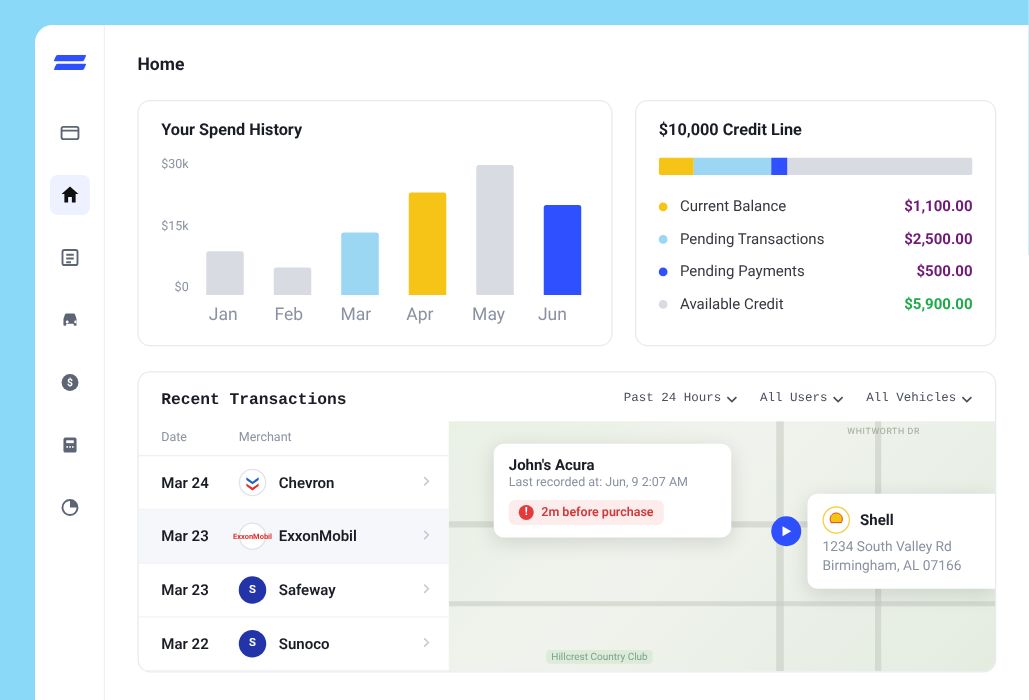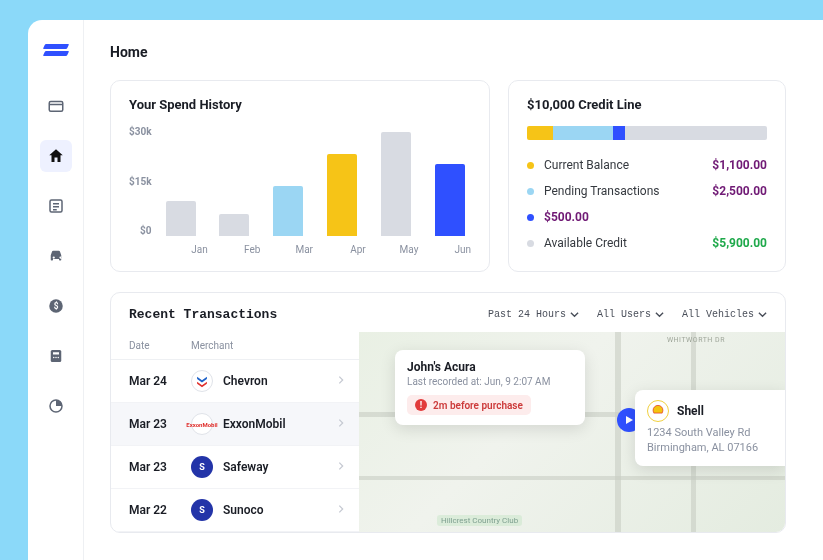--- a/index.html
+++ b/index.html
@@ -56,21 +56,21 @@
   color: #5d6574;
   cursor: pointer;
 }
 .nav-item.active {
   background: #eef1ff;
   color: #111;
 }
 .nav-item svg { width: 18px; height: 18px; }
 .main {
   flex: 1;
-  padding: 24px 37px 0 26px;
+  padding: 24px 26px 0 26px;
   overflow: hidden;
 }
 .page-title {
   font-size: 14px;
   font-weight: 700;
   color: #1a1d25;
   margin-bottom: 20px;
 }
 .cards {
   display: flex;
@@ -87,21 +87,20 @@
 .card-credit { flex: 1; }
 .card-title {
   font-size: 13px;
   font-weight: 700;
   color: #1a1d25;
   margin-bottom: 14px;
 }
 .chart-body {
   display: flex;
   gap: 8px;
-  font-weight: bold;
 }
 .y-axis {
   display: flex;
   flex-direction: column;
   justify-content: space-between;
   height: 110px;
   font-size: 10px;
   color: #8a91a0;
   text-align: right;
 }
@@ -123,22 +122,22 @@
   border-radius: 2px 2px 0 0;
 }
 .x-labels {
   display: flex;
   gap: 12px;
   margin-top: 8px;
   margin-left: 38px;
 }
 .x-labels span {
   flex: 1;
-  text-align: right;
-  font-size: 10px;
+  text-align: left;
+  font-size: 14px;
   color: #8a91a0;
 }
 .credit-bar {
   height: 14px;
   display: flex;
   border-radius: 2px;
   overflow: hidden;
   margin-bottom: 18px;
 }
 .credit-bar div { height: 100%; }
@@ -419,20 +418,21 @@
               <span class="credit-label">Current Balance</span>
               <span class="credit-val">$1,100.00</span>
             </div>
             <div class="credit-row">
               <span class="dot" style="background: rgb(155, 214, 243);"></span>
               <span class="credit-label">Pending Transactions</span>
               <span class="credit-val">$2,500.00</span>
             </div>
             <div class="credit-row">
               <span class="dot" style="background: rgb(47, 80, 255);"></span>
+              <span class="credit-label">Pending Payments</span>
               <span class="credit-val">$500.00</span>
             </div>
             <div class="credit-row">
               <span class="dot" style="background: rgb(216, 219, 226);"></span>
               <span class="credit-label">Available Credit</span>
               <span class="credit-val green">$5,900.00</span>
             </div>
           </div>
       </div>
     </div>

